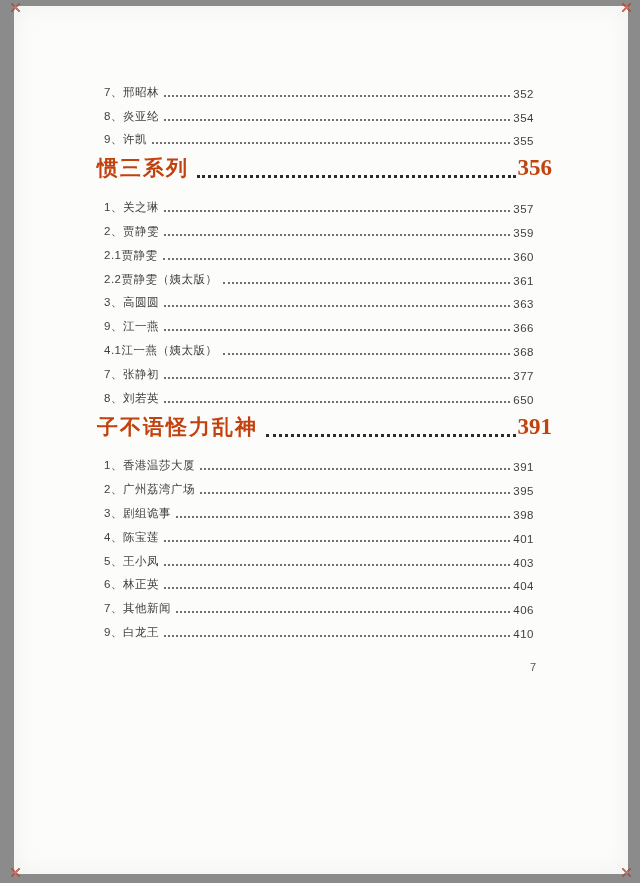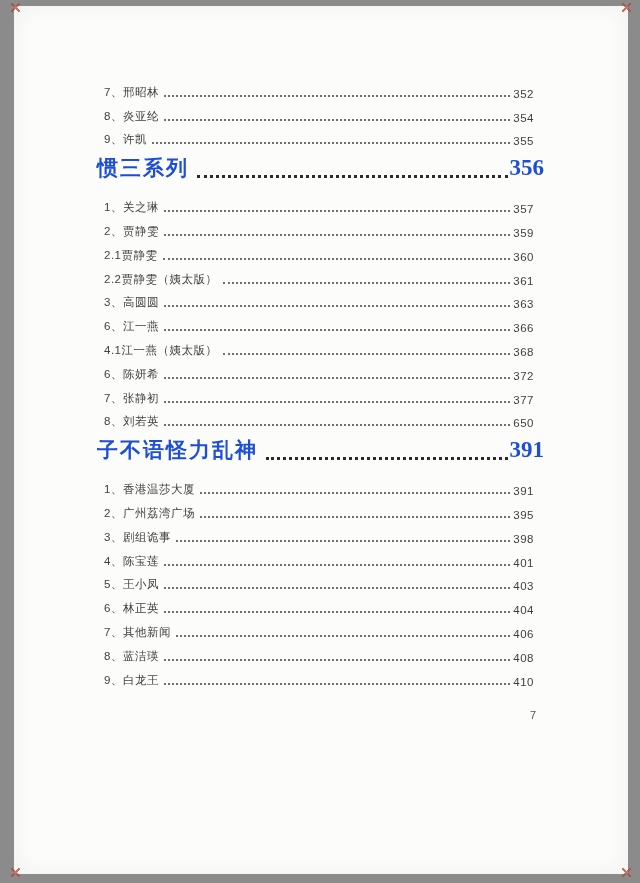--- a/index.html
+++ b/index.html
@@ -47,22 +47,22 @@
     border-bottom:2px dotted #6f6f6f;
     margin:0 3px 3px 5px;
     min-width:20px;
   }
   .toc-entry .pg{white-space:nowrap;}
 
   .toc-header{
     display:flex;
     align-items:flex-end;
     line-height:34px;
-    margin:4px 8px 6px 0;
-    color:#1d4ed8;
+    margin:4px 0 6px 0;
+    color:#c2410c;
   }
   .toc-header .ttl{
     font-size:21px;
     font-weight:bold;
     letter-spacing:2px;
     white-space:nowrap;
     font-family:"Liberation Serif","DejaVu Serif",serif;
   }
   .toc-header .leader{
     flex:1;
@@ -134,33 +134,28 @@
         <span class="lbl">2.2贾静雯（姨太版）</span>
         <span class="leader"></span>
         <span class="pg">361</span>
       </div>
       <div class="toc-entry">
         <span class="lbl">3、高圆圆</span>
         <span class="leader"></span>
         <span class="pg">363</span>
       </div>
       <div class="toc-entry">
-        <span class="lbl">6、江一燕</span>
+        <span class="lbl">9、江一燕</span>
         <span class="leader"></span>
         <span class="pg">366</span>
       </div>
       <div class="toc-entry">
         <span class="lbl">4.1江一燕（姨太版）</span>
         <span class="leader"></span>
         <span class="pg">368</span>
-      </div>
-      <div class="toc-entry">
-        <span class="lbl">6、陈妍希</span>
-        <span class="leader"></span>
-        <span class="pg">372</span>
       </div>
       <div class="toc-entry">
         <span class="lbl">7、张静初</span>
         <span class="leader"></span>
         <span class="pg">377</span>
       </div>
       <div class="toc-entry">
         <span class="lbl">8、刘若英</span>
         <span class="leader"></span>
         <span class="pg">650</span>
@@ -199,25 +194,20 @@
         <span class="lbl">6、林正英</span>
         <span class="leader"></span>
         <span class="pg">404</span>
       </div>
       <div class="toc-entry">
         <span class="lbl">7、其他新闻</span>
         <span class="leader"></span>
         <span class="pg">406</span>
       </div>
       <div class="toc-entry">
-        <span class="lbl">8、蓝洁瑛</span>
-        <span class="leader"></span>
-        <span class="pg">408</span>
-      </div>
-      <div class="toc-entry">
         <span class="lbl">9、白龙王</span>
         <span class="leader"></span>
         <span class="pg">410</span>
       </div>
     </div>
 
   <div class="pageno">7</div>
 </div>
 
 </body></html>

